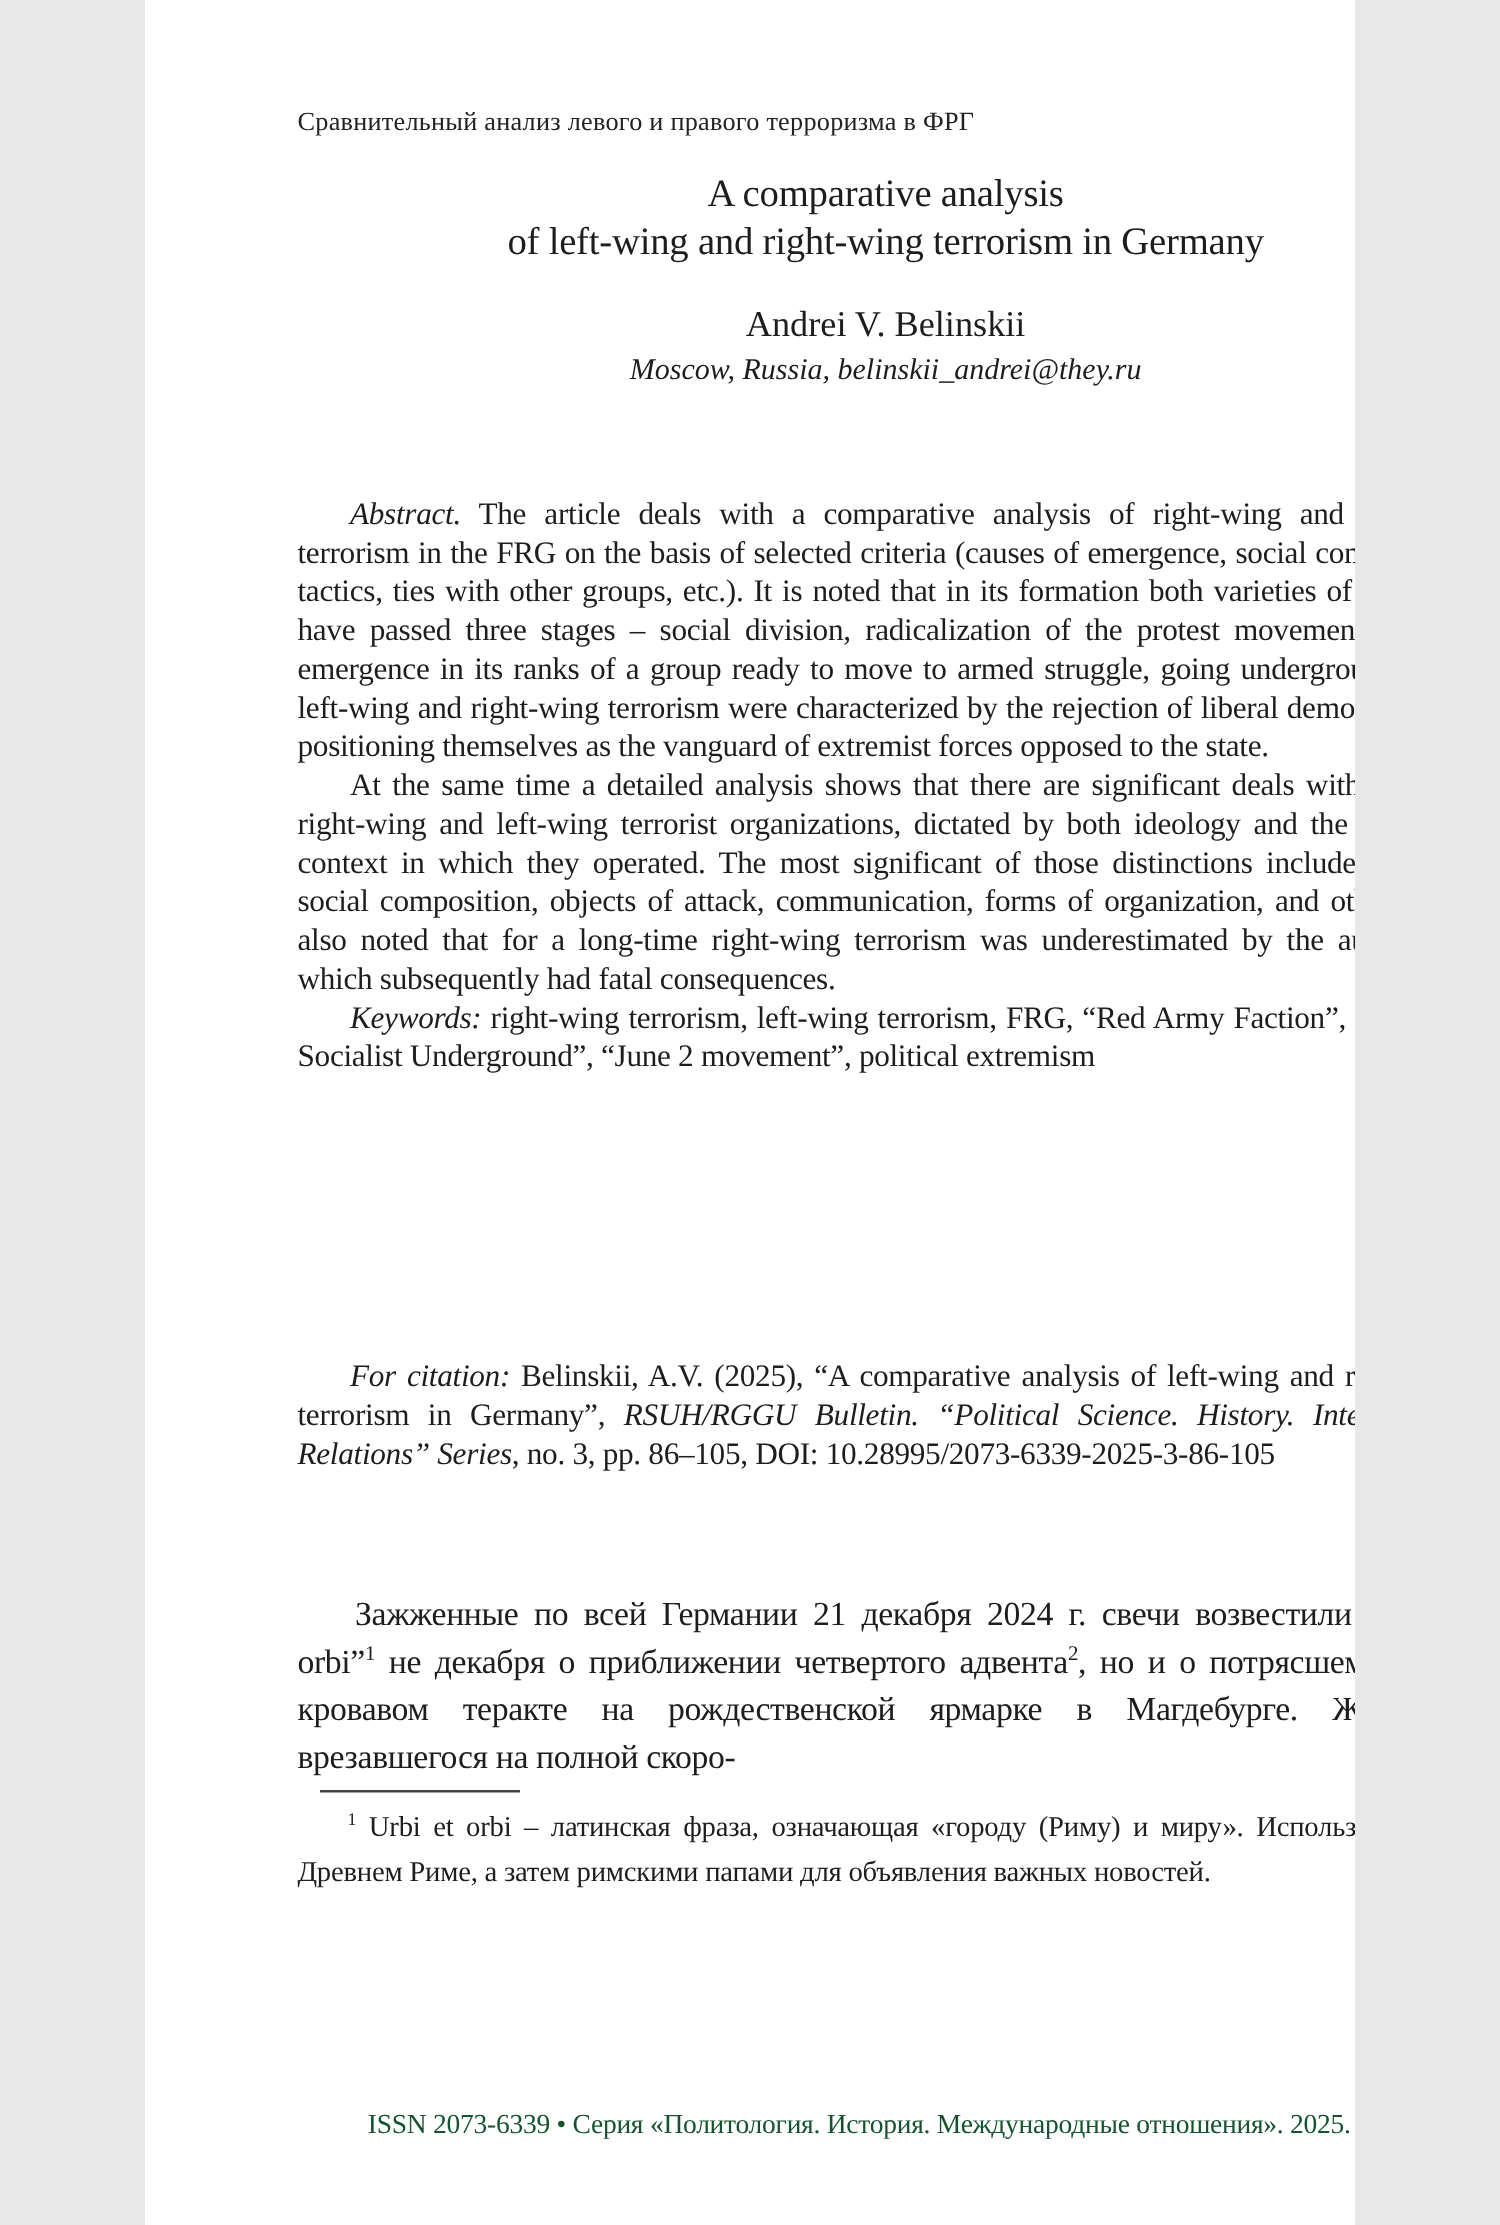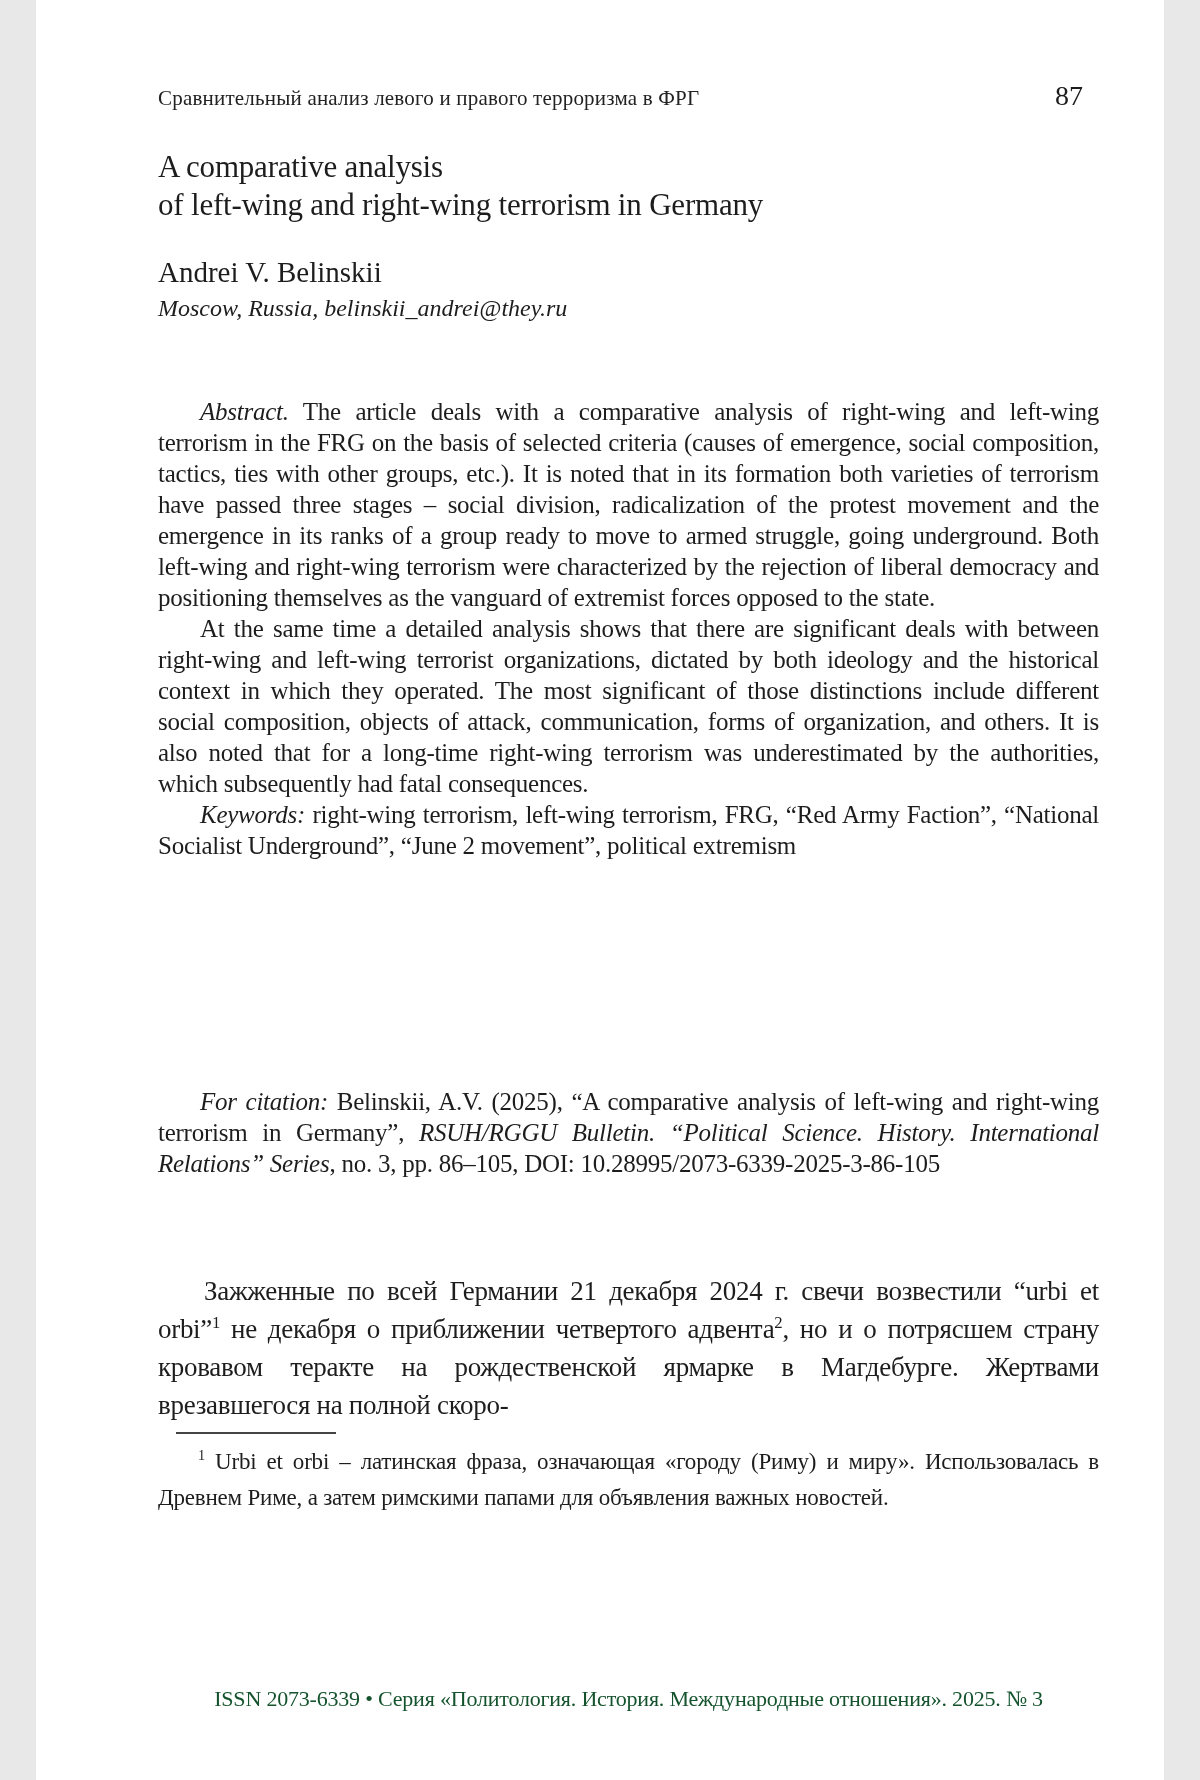--- a/index.html
+++ b/index.html
@@ -1,18 +1,18 @@
 <!DOCTYPE html>
 <html><head>
 <meta charset="utf-8">
 <style>
   html, body { margin: 0; padding: 0; background: #e8e8e8; }
   .page {
     position: relative;
-    width: 1128px;
+    width: 968px;
     height: 1780px;
     margin: 0 auto;
     background: #ffffff;
     color: #1d1d1d;
     font-family: "Liberation Serif", "DejaVu Serif", serif;
     overflow: hidden;
     text-decoration: underline;
   }
   .block { position: absolute; left: 122px; width: 941px; }
 
@@ -24,21 +24,21 @@
     align-items: baseline;
   }
   .running-head {
     font-size: 21px;
     letter-spacing: 0.2px;
     color: #222;
   }
   .page-number { font-size: 28px; padding-right: 16px; }
 
   
-  .title-block { top: 148px; }
+  .title-block { top: 136px; text-align: center; }
   .article-title { font-size: 31px; line-height: 38px; letter-spacing: -0.2px; }
   .author-name { margin-top: 32px; font-size: 29px; }
   .affiliation { margin-top: 4px; font-size: 24px; line-height: 31px; font-style: italic; }
 
   
   .abstract-block { top: 396px; }
   .para {
     font-size: 25px;
     line-height: 31px;
     text-align: justify;

